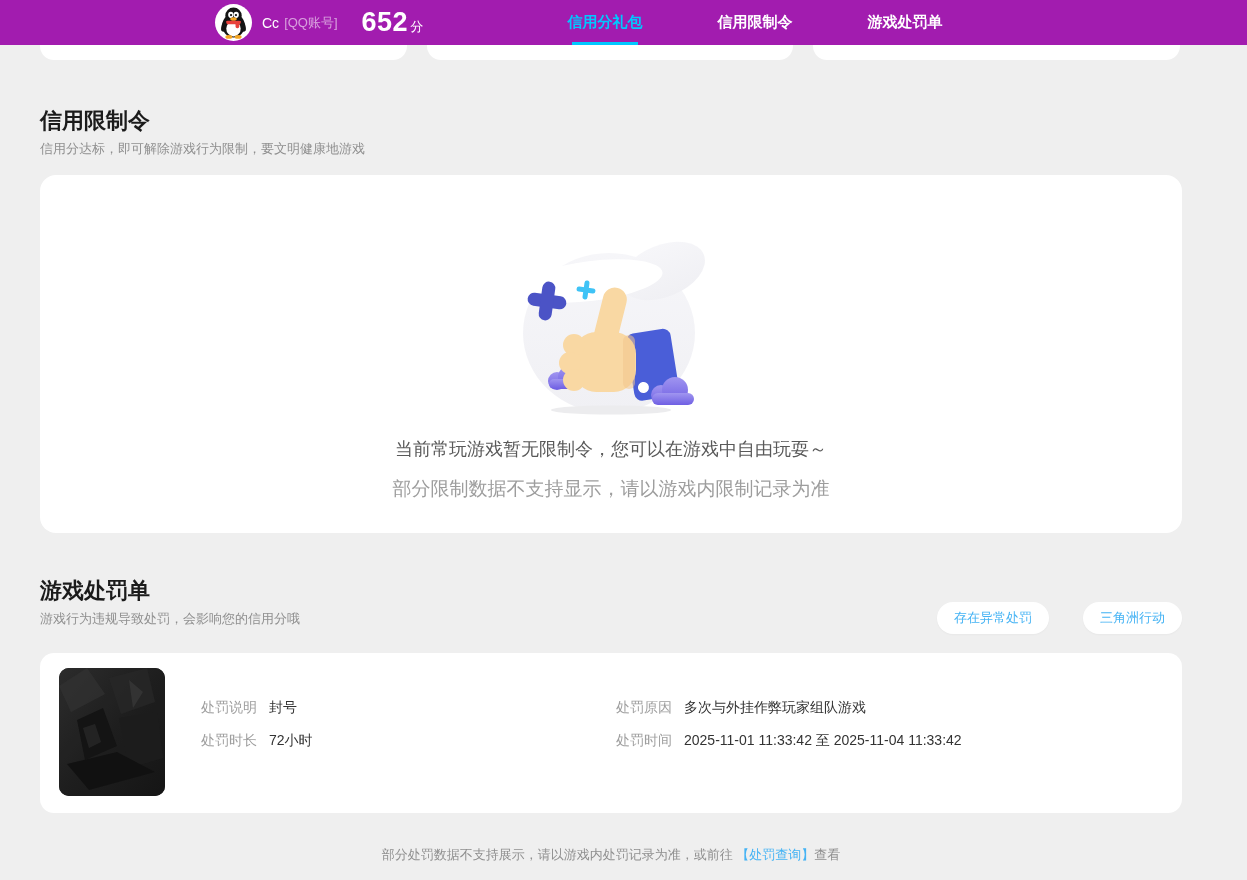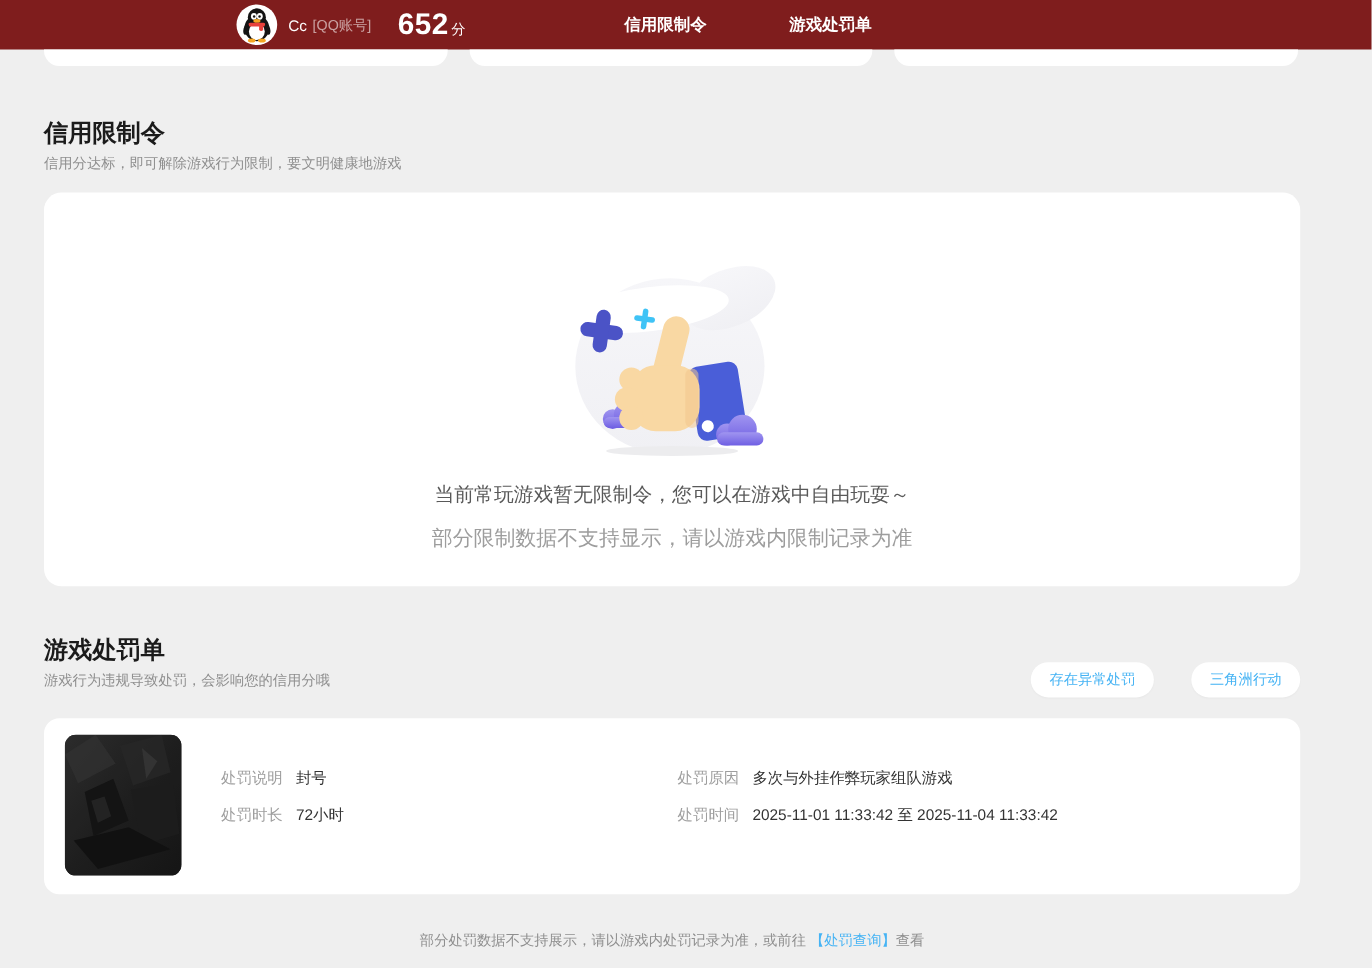--- a/index.html
+++ b/index.html
@@ -8,21 +8,21 @@
     background: #efefef;
     font-family: "Liberation Sans", "DejaVu Sans", sans-serif;
     overflow: hidden;
     position: relative;
   }
 
   
   .topnav {
     position: relative;
     height: 45px;
-    background: #7f1d1d;
+    background: #a21caf;
     display: flex;
     align-items: center;
   }
   .user-block { display: flex; align-items: center; margin-left: 215px; }
   .avatar {
     width: 37px; height: 37px; border-radius: 50%;
     background: #ffffff; overflow: hidden; flex: 0 0 auto;
     display: flex; align-items: center; justify-content: center;
   }
   .user-name { color: #ffffff; font-size: 14px; margin-left: 10px; }
@@ -132,20 +132,21 @@
     </div>
     <span class="user-name">Cc</span>
     <span class="account-label">[QQ账号]</span>
     <div class="score-wrap">
       <span class="score-value">652</span>
       <span class="score-unit">分</span>
     </div>
   </div>
 
   <nav class="tabs">
+    <div class="tab active">信用分礼包</div>
     <div class="tab">信用限制令</div>
     <div class="tab">游戏处罚单</div>
   </nav>
 </header>
 
 <div class="top-cards">
   <div class="top-card-stub"></div>
   <div class="top-card-stub"></div>
   <div class="top-card-stub"></div>
 </div>

